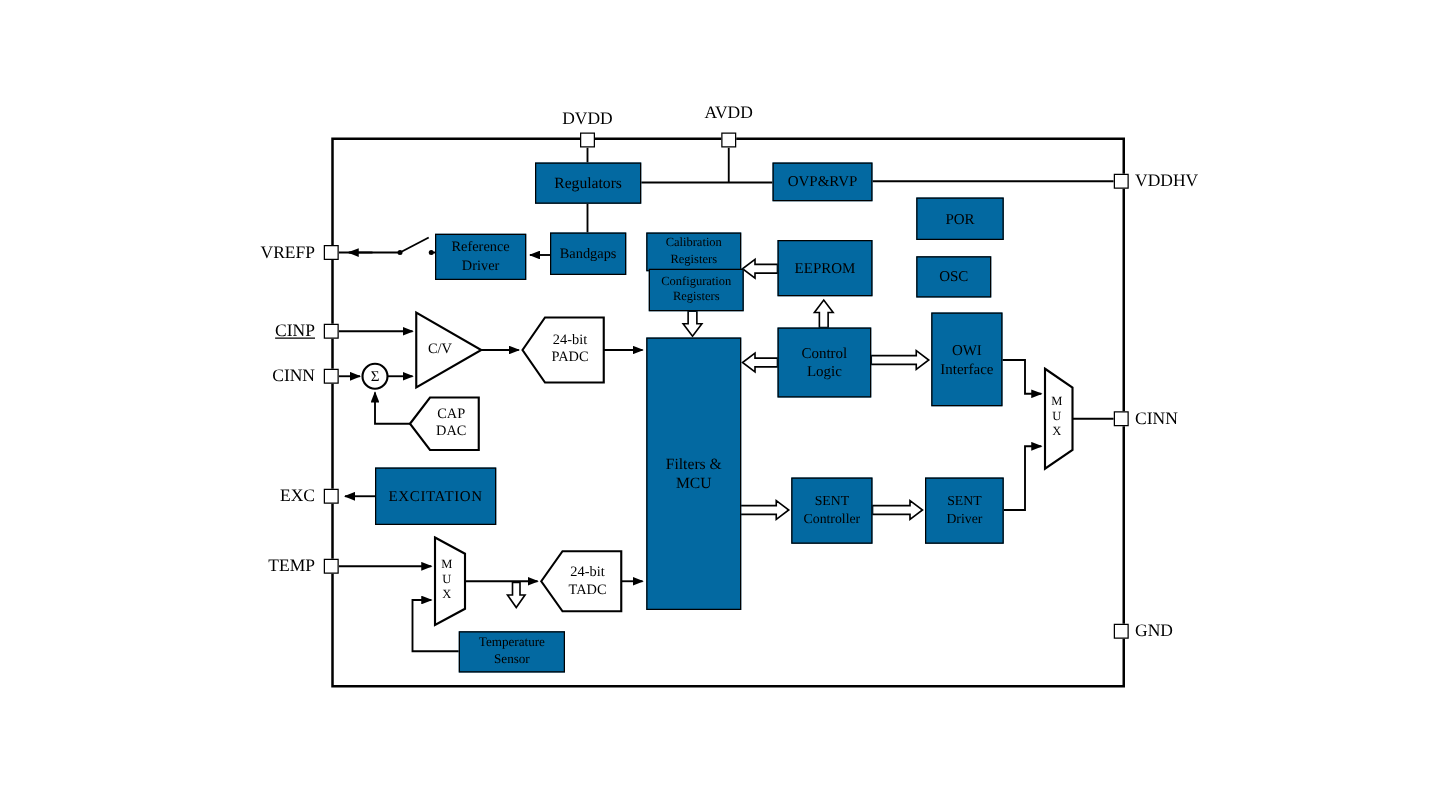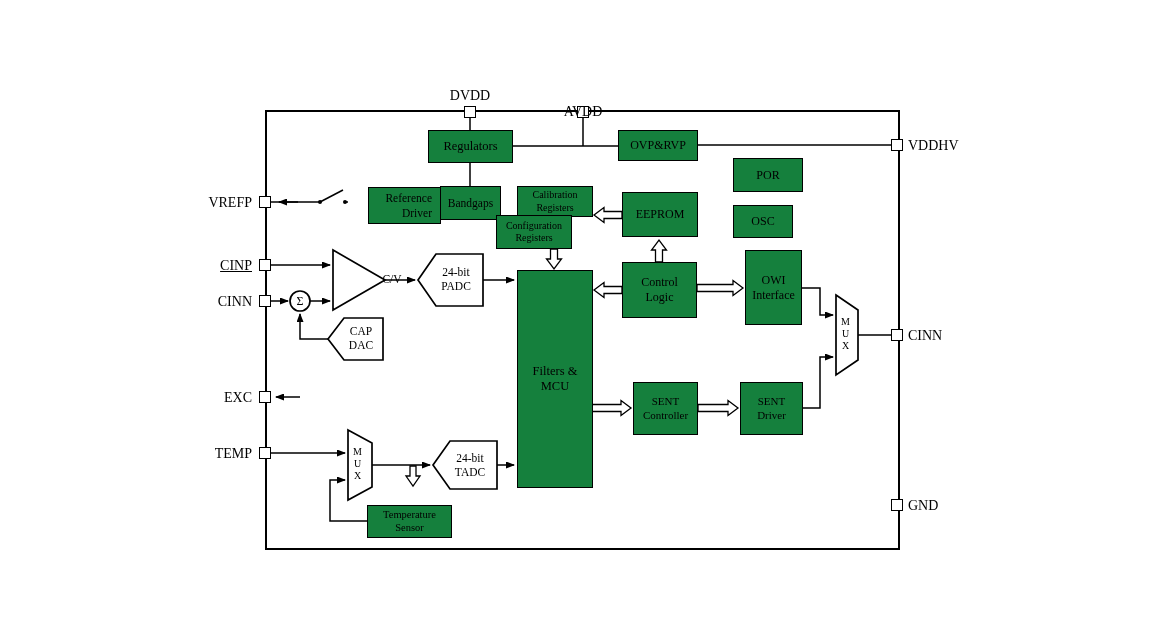--- a/index.html
+++ b/index.html
@@ -7,21 +7,21 @@
     position:relative; width:1152px; height:636px; background:#ffffff;
     font-family:"Liberation Serif","DejaVu Serif",serif; color:#000;
     overflow:hidden;
   }
   .chip {
     position:absolute; left:265px; top:110px; width:635px; height:440px;
     border:2px solid #000; box-sizing:border-box;
   }
   svg.wires { position:absolute; left:0; top:0; }
   .blk {
-    position:absolute; border:1.6px solid #000; background:#15803d;
+    position:absolute; border:1.6px solid #000; background:#0369a1;
     display:flex; align-items:center; justify-content:center;
     text-align:center; line-height:1.22; box-sizing:border-box;
   }
   .shape-lbl {
     position:absolute; display:flex; align-items:center; justify-content:center;
     text-align:center; line-height:1.2; pointer-events:none;
   }
   .mux-lbl {
     position:absolute; width:13px; text-align:center; font-size:10px;
     line-height:1.2; word-break:break-all; pointer-events:none;
@@ -110,44 +110,45 @@
   </svg>
 
   <div class="blk" style="left:428px;top:130px;width:85px;height:33px;font-size:12.5px;">Regulators</div>
 
   <div class="blk" style="left:618px;top:130px;width:80px;height:31px;font-size:12px;">OVP&amp;RVP</div>
 
   <div class="blk" style="left:733px;top:158px;width:70px;height:34px;font-size:12px;">POR</div>
 
   <div class="blk" style="left:733px;top:205px;width:60px;height:33px;font-size:12px;">OSC</div>
 
-  <div class="blk" style="left:368px;top:187px;width:73px;height:37px;font-size:11.5px;padding:0 8px;text-align:right;">Reference Driver</div>
+  <div class="blk" style="left:348px;top:187px;width:73px;height:37px;font-size:11.5px;padding:0 8px;">Reference Driver</div>
 
   <div class="blk" style="left:440px;top:186px;width:61px;height:34px;font-size:11.5px;">Bandgaps</div>
 
   <div class="blk" style="left:517px;top:186px;width:76px;height:31px;font-size:10px;padding:0 6px;">Calibration Registers</div>
 
-  <div class="blk" style="left:496px;top:215px;width:76px;height:34px;font-size:10px;padding:0 2px;">Configuration Registers</div>
+  <div class="blk" style="left:519px;top:215px;width:76px;height:34px;font-size:10px;padding:0 2px;">Configuration Registers</div>
 
   <div class="blk" style="left:622px;top:192px;width:76px;height:45px;font-size:12px;">EEPROM</div>
 
   <div class="blk" style="left:622px;top:262px;width:75px;height:56px;font-size:12px;padding:0 12px;">Control Logic</div>
 
   <div class="blk" style="left:745px;top:250px;width:57px;height:75px;font-size:12px;padding:0 2px;">OWI Interface</div>
 
   <div class="blk" style="left:517px;top:270px;width:76px;height:218px;font-size:12.5px;padding:0 9px;">Filters &amp; MCU</div>
 
+  <div class="blk" style="left:300px;top:374px;width:97px;height:46px;font-size:12px;letter-spacing:0.5px;">EXCITATION</div>
 
   <div class="blk" style="left:740px;top:382px;width:63px;height:53px;font-size:11px;padding:0 8px;">SENT Driver</div>
 
   <div class="blk" style="left:633px;top:382px;width:65px;height:53px;font-size:11px;padding:0 5px;">SENT Controller</div>
 
   <div class="blk" style="left:367px;top:505px;width:85px;height:33px;font-size:10.5px;padding:0 6px;">Temperature Sensor</div>
 
-  <div class="shape-lbl" style="left:334px;top:268px;width:36px;height:24px;font-size:11.5px;padding-left:40px;">C/V</div>
+  <div class="shape-lbl" style="left:334px;top:268px;width:36px;height:24px;font-size:11.5px;">C/V</div>
 
   <div class="shape-lbl" style="left:430px;top:262px;width:52px;height:36px;font-size:11.5px;">24-bit PADC</div>
 
   <div class="shape-lbl" style="left:340px;top:323px;width:42px;height:32px;font-size:11.5px;">CAP DAC</div>
 
   <div class="shape-lbl" style="left:444px;top:449px;width:52px;height:34px;font-size:11.5px;">24-bit TADC</div>
 
   <div class="shape-lbl" style="left:290px;top:291px;width:20px;height:20px;font-size:12px;">Σ</div>
 
   <div class="mux-lbl" style="left:351px;top:446px;">MUX</div>
@@ -159,21 +160,21 @@
   <div class="pin" style="left:891px;top:139px;"></div>
   <div class="pin" style="left:891px;top:329px;"></div>
   <div class="pin" style="left:891px;top:499px;"></div>
   <div class="pin" style="left:259px;top:196px;"></div>
   <div class="pin" style="left:259px;top:259px;"></div>
   <div class="pin" style="left:259px;top:295px;"></div>
   <div class="pin" style="left:259px;top:391px;"></div>
   <div class="pin" style="left:259px;top:447px;"></div>
 
   <div class="plabel center-align" style="left:430px;top:89px;width:80px;">DVDD</div>
-  <div class="plabel center-align" style="left:543px;top:105px;width:80px;font-family:Liberation Serif, serif;">AVDD</div>
+  <div class="plabel center-align" style="left:543px;top:84px;width:80px;font-family:Liberation Serif, serif;">AVDD</div>
   <div class="plabel" style="left:908px;top:139px;">VDDHV</div>
   <div class="plabel" style="left:908px;top:329px;">CINN</div>
   <div class="plabel" style="left:908px;top:499px;">GND</div>
   <div class="plabel right-align" style="left:184px;top:196px;width:68px;">VREFP</div>
   <div class="plabel right-align" style="left:184px;top:259px;width:68px;text-decoration:underline;">CINP</div>
   <div class="plabel right-align" style="left:184px;top:295px;width:68px;">CINN</div>
   <div class="plabel right-align" style="left:184px;top:391px;width:68px;">EXC</div>
   <div class="plabel right-align" style="left:184px;top:447px;width:68px;">TEMP</div>
 
 </div>

